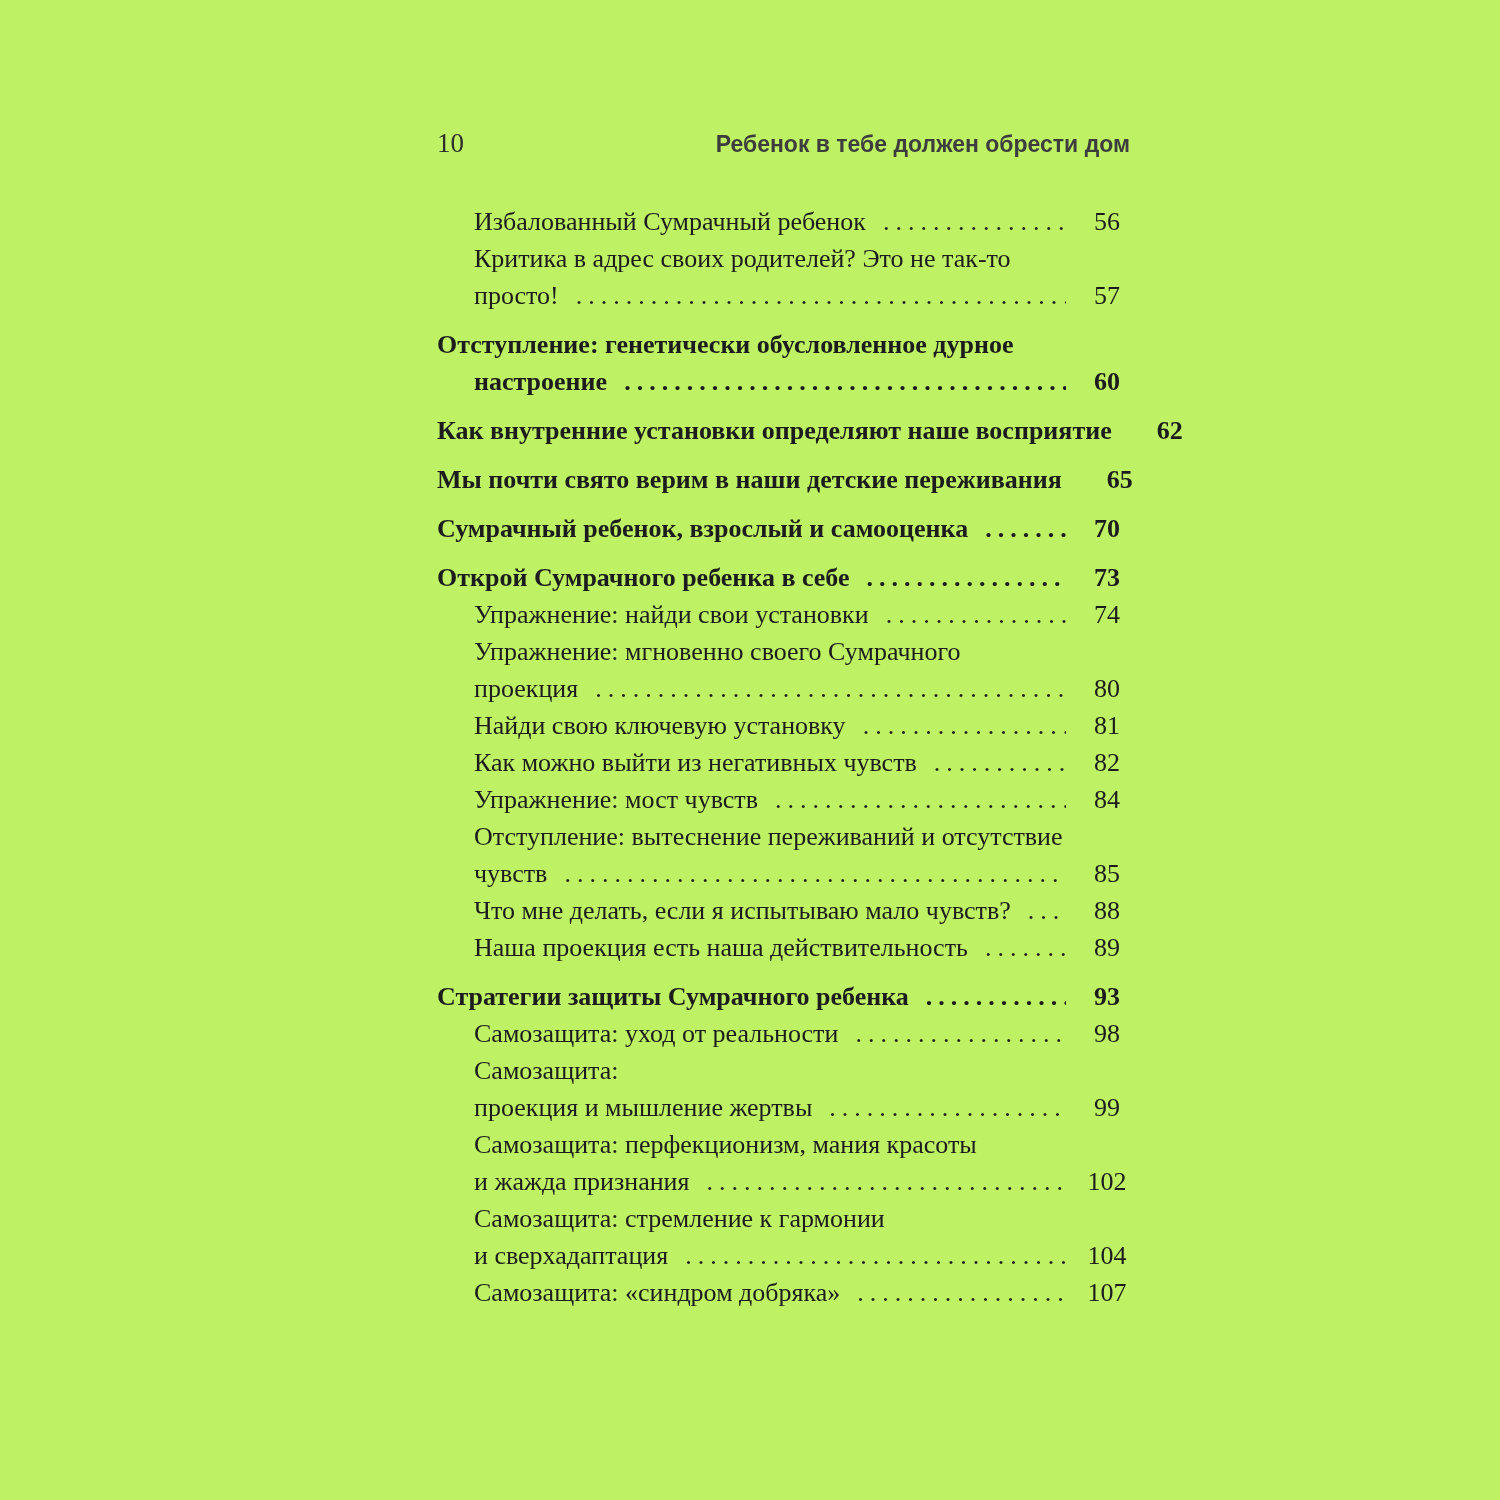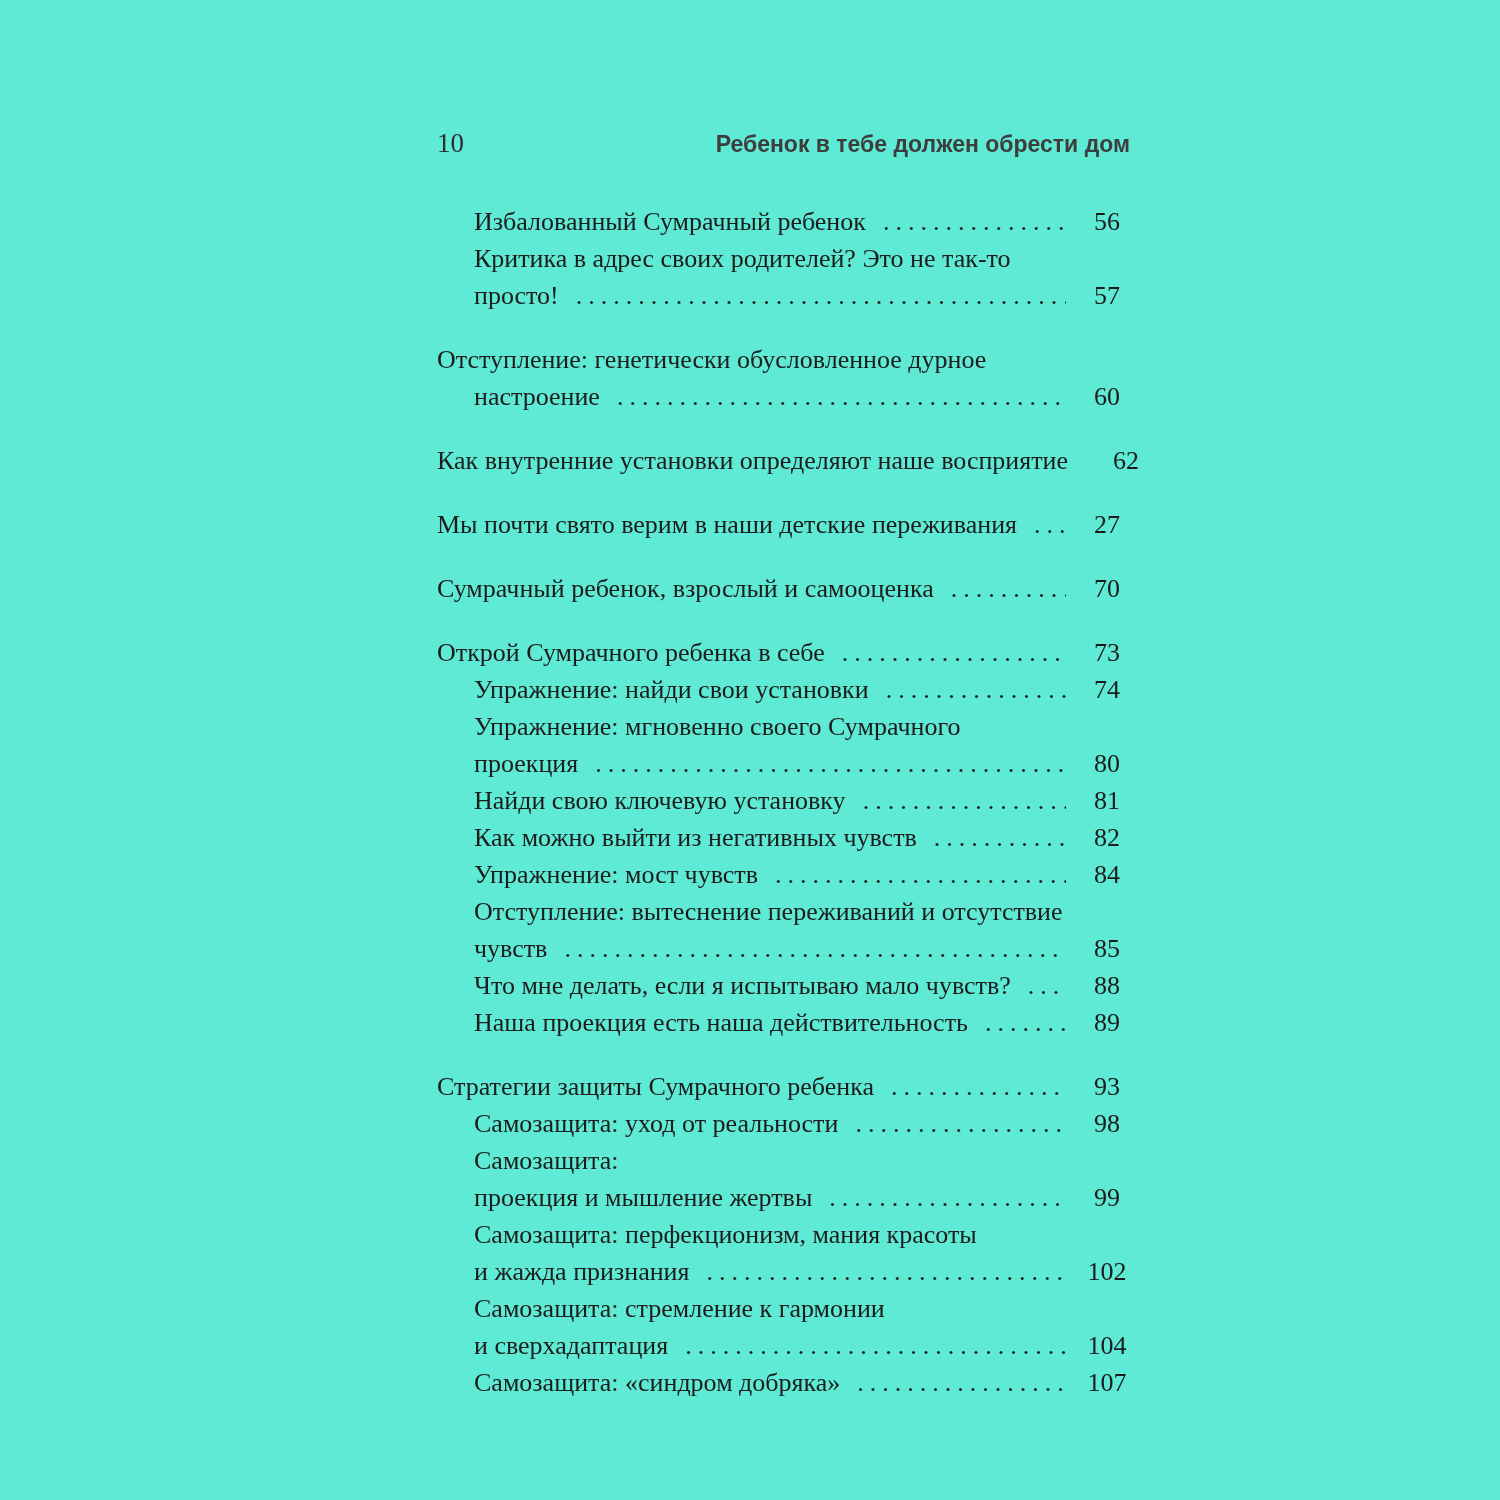--- a/index.html
+++ b/index.html
@@ -4,21 +4,21 @@
 <style>
   * { margin: 0; padding: 0; box-sizing: border-box; }
   html, body {
     width: 1500px;
     height: 1500px;
     background: #ffffff;
   }
   .page {
     width: 1500px;
     height: 1500px;
-    background: #5eead4;
+    background: #bef264;
     padding: 128px 370px 0 437px;
     font-family: "Liberation Serif", serif;
     color: #1c1c1c;
   }
   .header {
     display: flex;
     justify-content: space-between;
     align-items: baseline;
     margin-bottom: 44px;
   }
@@ -31,22 +31,22 @@
     font-size: 23px;
     color: #3d3d3d;
     font-weight: bold;
   }
   .toc { width: 100%; }
   .entry {
     font-size: 26px;
     line-height: 37px;
   }
   .entry.chapter {
-    font-weight: 400;
-    margin-top: 27px;
+    font-weight: 700;
+    margin-top: 12px;
   }
   .line {
     display: flex;
     align-items: baseline;
     gap: 8px;
   }
   .line.indent { padding-left: 37px; }
   .title { white-space: nowrap; }
   .leader {
     flex: 1 1 auto;
@@ -106,21 +106,21 @@
         <div class="line">
           <span class="title">Как внутренние установки определяют наше восприятие</span>
           <span class="leader"></span>
           <span class="page-num">62</span>
         </div>
       </div>
       <div class="entry chapter">
         <div class="line">
           <span class="title">Мы почти свято верим в наши детские переживания</span>
           <span class="leader"></span>
-          <span class="page-num">27</span>
+          <span class="page-num">65</span>
         </div>
       </div>
       <div class="entry chapter">
         <div class="line">
           <span class="title">Сумрачный ребенок, взрослый и самооценка</span>
           <span class="leader"></span>
           <span class="page-num">70</span>
         </div>
       </div>
       <div class="entry chapter">

